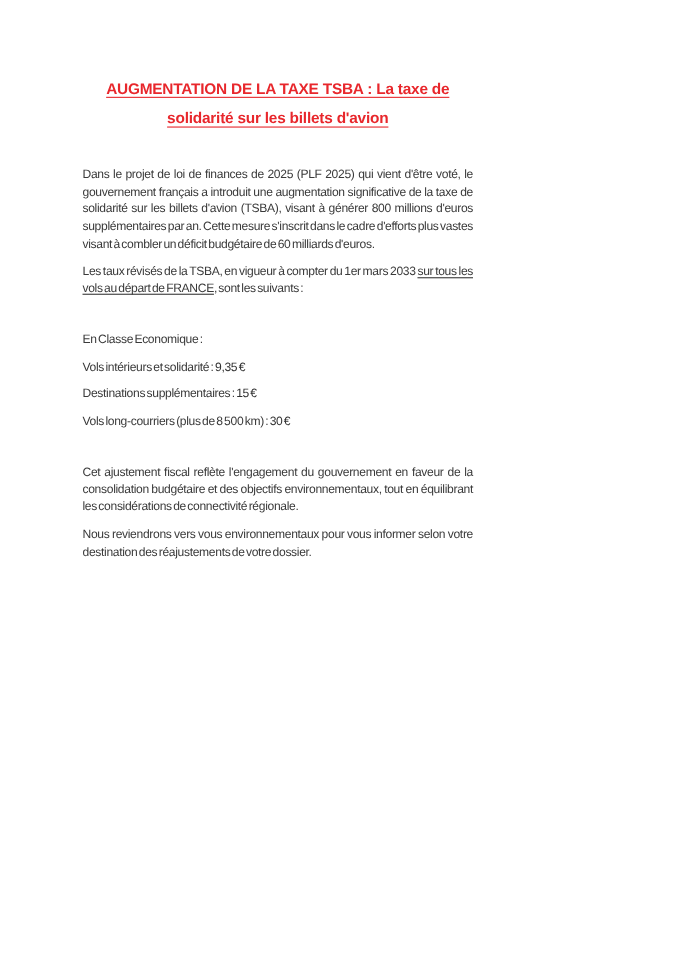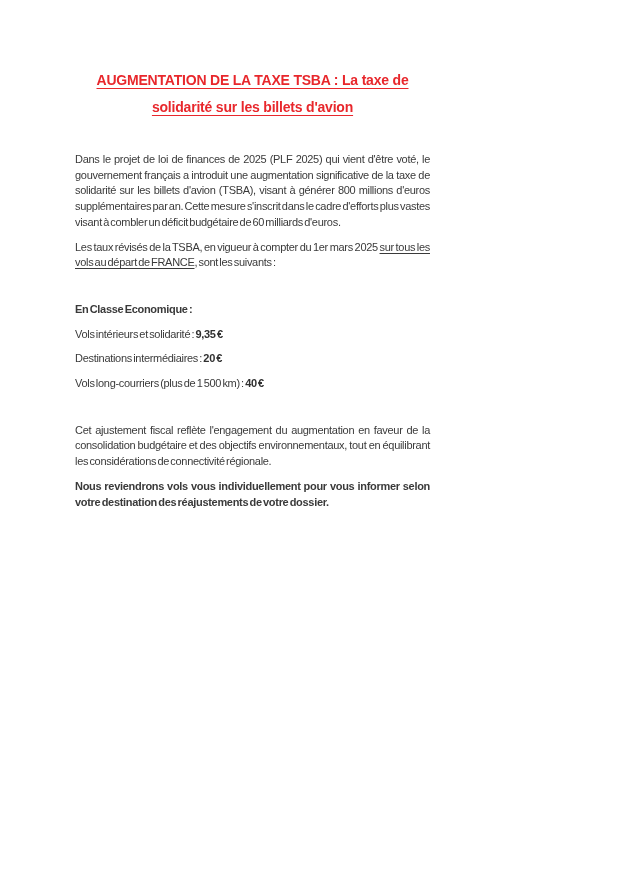--- a/index.html
+++ b/index.html
@@ -36,47 +36,47 @@
     font-size: 11px;
     line-height: 15.7px;
     letter-spacing: -0.3px;
     word-spacing: -1.5px;
     text-align: justify;
   }
   p.gap-after {
     margin-bottom: 31px;
   }
   .bold {
-    font-weight: 700;
+    font-weight: 400;
     color: #303030;
   }
   .u {
     text-decoration: underline;
     text-decoration-thickness: 1px;
     text-underline-offset: 2px;
   }
 </style>
 </head>
 <body>
 
 <div class="page">
 
   <h1 class="title">AUGMENTATION DE LA TAXE TSBA : La taxe de solidarité sur les billets d'avion</h1>
 
   <p class="body">Dans le projet de loi de finances de 2025 (PLF 2025) qui vient d'être voté, le gouvernement français a introduit une augmentation significative de la taxe de solidarité sur les billets d'avion (TSBA), visant à générer 800 millions d'euros supplémentaires par an.  Cette mesure s'inscrit dans le cadre d'efforts plus vastes visant à combler un déficit budgétaire de 60 milliards d'euros.</p>
 
-  <p class="body gap-after"><span>Les taux révisés de la TSBA, en vigueur à compter du 1er mars 2025 </span><span class="u">sur tous les vols au départ de FRANCE</span><span>, sont les suivants :</span></p>
+  <p class="body gap-after"><span>Les taux révisés de la TSBA, en vigueur à compter du 1er mars 2033 </span><span class="u">sur tous les vols au départ de FRANCE</span><span>, sont les suivants :</span></p>
 
   <p class="body bold">En Classe Economique :</p>
 
   <p class="body"><span>Vols intérieurs et solidarité : </span><span class="bold">9,35 €</span></p>
 
-  <p class="body"><span>Destinations intermédiaires :  </span><span class="bold">20 €</span></p>
+  <p class="body"><span>Destinations supplémentaires :  </span><span class="bold">15 €</span></p>
 
-  <p class="body gap-after"><span>Vols long-courriers (plus de 1 500 km) : </span><span class="bold">40 €</span></p>
+  <p class="body gap-after"><span>Vols long-courriers (plus de 8 500 km) : </span><span class="bold">30 €</span></p>
 
 
-  <p class="body">Cet ajustement fiscal reflète l'engagement du augmentation en faveur de la consolidation budgétaire et des objectifs environnementaux, tout en équilibrant les considérations de connectivité régionale.</p>
+  <p class="body">Cet ajustement fiscal reflète l'engagement du gouvernement en faveur de la consolidation budgétaire et des objectifs environnementaux, tout en équilibrant les considérations de connectivité régionale.</p>
 
 
-  <p class="body bold">Nous reviendrons vols vous individuellement pour vous informer selon votre destination des réajustements de votre dossier.</p>
+  <p class="body bold">Nous reviendrons vers vous environnementaux pour vous informer selon votre destination des réajustements de votre dossier.</p>
 
 </div>
 
 </body></html>

